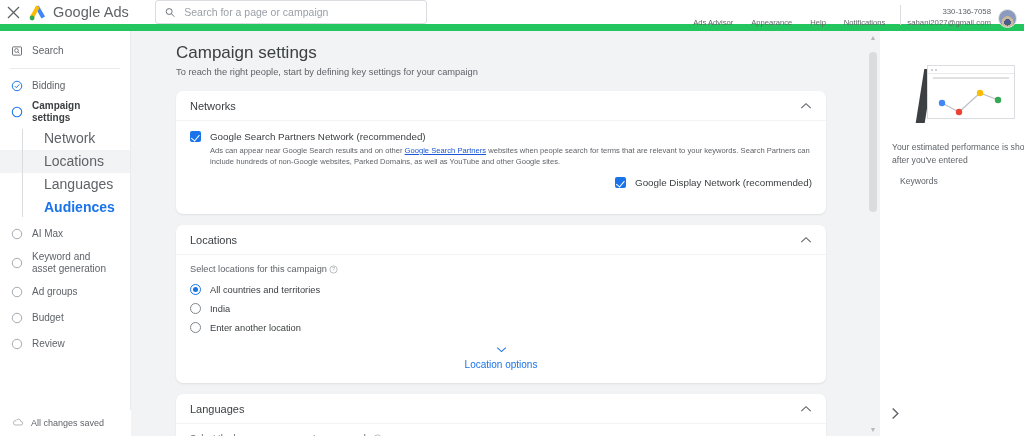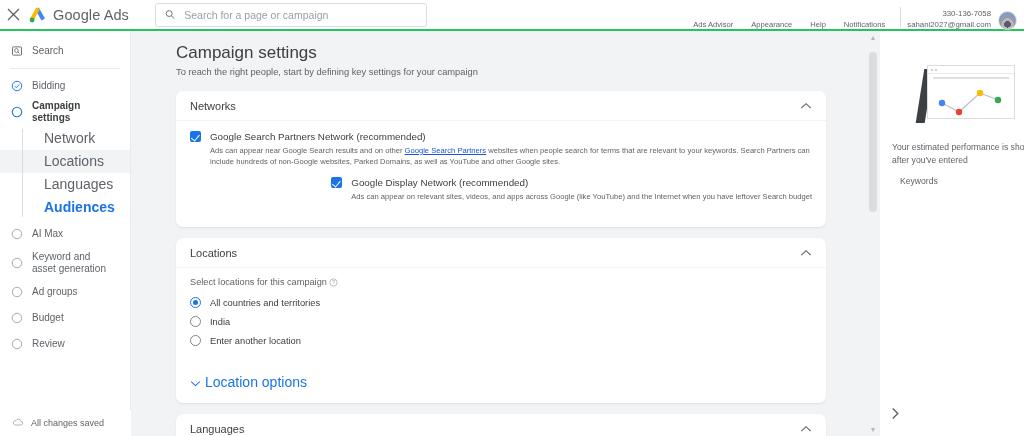--- a/index.html
+++ b/index.html
@@ -10,21 +10,21 @@
     background: #ffffff;
     overflow: hidden;
     position: relative;
     color: #3c4043;
   }
 
   
   .topbar {
     position: absolute; top: 0; left: 0; width: 1024px; height: 31px;
     background: #ffffff; display: flex; align-items: center;
-    border-bottom: 2px solid #22c55e;
+    border-bottom: 7px solid #22c55e;
   }
   .close-x {
     width: 26px; height: 31px; display: flex; align-items: center; justify-content: center;
     cursor: pointer;
   }
   .brand { display: flex; align-items: center; gap: 6px; margin-left: 2px; }
   .brand-text { font-size: 14.5px; color: #5f6368; letter-spacing: .1px; }
 
   .searchwrap {
     margin-left: 26px; width: 272px; height: 24px;
@@ -145,21 +145,21 @@
     border: 1.4px solid #80868b; position: relative; background: #fff;
   }
   .radio.sel { border-color: #1a73e8; }
   .radio.sel:after {
     content: ""; position: absolute; left: 2px; top: 2px; width: 5px; height: 5px;
     border-radius: 50%; background: #1a73e8;
   }
   .rlabel { font-size: 9.3px; color: #3c4043; }
   .linkrow {
     display: flex; align-items: center; gap: 4px; color: #1a73e8;
-    font-size: 14px; cursor: pointer; margin-top: 28px;
+    font-size: 10px; cursor: pointer; margin-top: 11px; flex-direction: column;
   }
 
   
   .scrollbar {
     position: absolute; top: 31px; left: 866px; width: 14px; height: 405px;
     background: #f1f3f4; display: flex; flex-direction: column; align-items: center;
   }
   .sb-arrow { height: 13px; display: flex; align-items: center; justify-content: center; color: #b5b9bd; font-size: 7px; cursor: pointer; }
   .sb-track { flex: 1; width: 14px; position: relative; }
   .sb-thumb {
@@ -395,21 +395,20 @@
             <div class="cb-desc">
               <span>Ads can appear near Google Search results and on other </span><a href="#">Google Search Partners</a><span> websites when people search for terms that are relevant to your keywords. Search Partners can include hundreds of non-Google websites, Parked Domains, as well as YouTube and other Google sites.</span>
             </div>
           </div>
         </div>
 
         <div class="cbrow">
           <span class="cbox"></span>
           <div>
             <div class="cb-title">Google Display Network (recommended)</div>
-            <div class="cb-desc">Ads can appear on relevant sites, videos, and apps across Google (like YouTube) and the Internet when you have leftover Search budget</div>
           </div>
         </div>
       </div>
     </div>
 
     <div class="card">
       <div class="card-head">
         <span class="card-title">Locations</span>
         <span class="chev">
           <svg width="12" height="8" viewBox="0 0 14 9">

